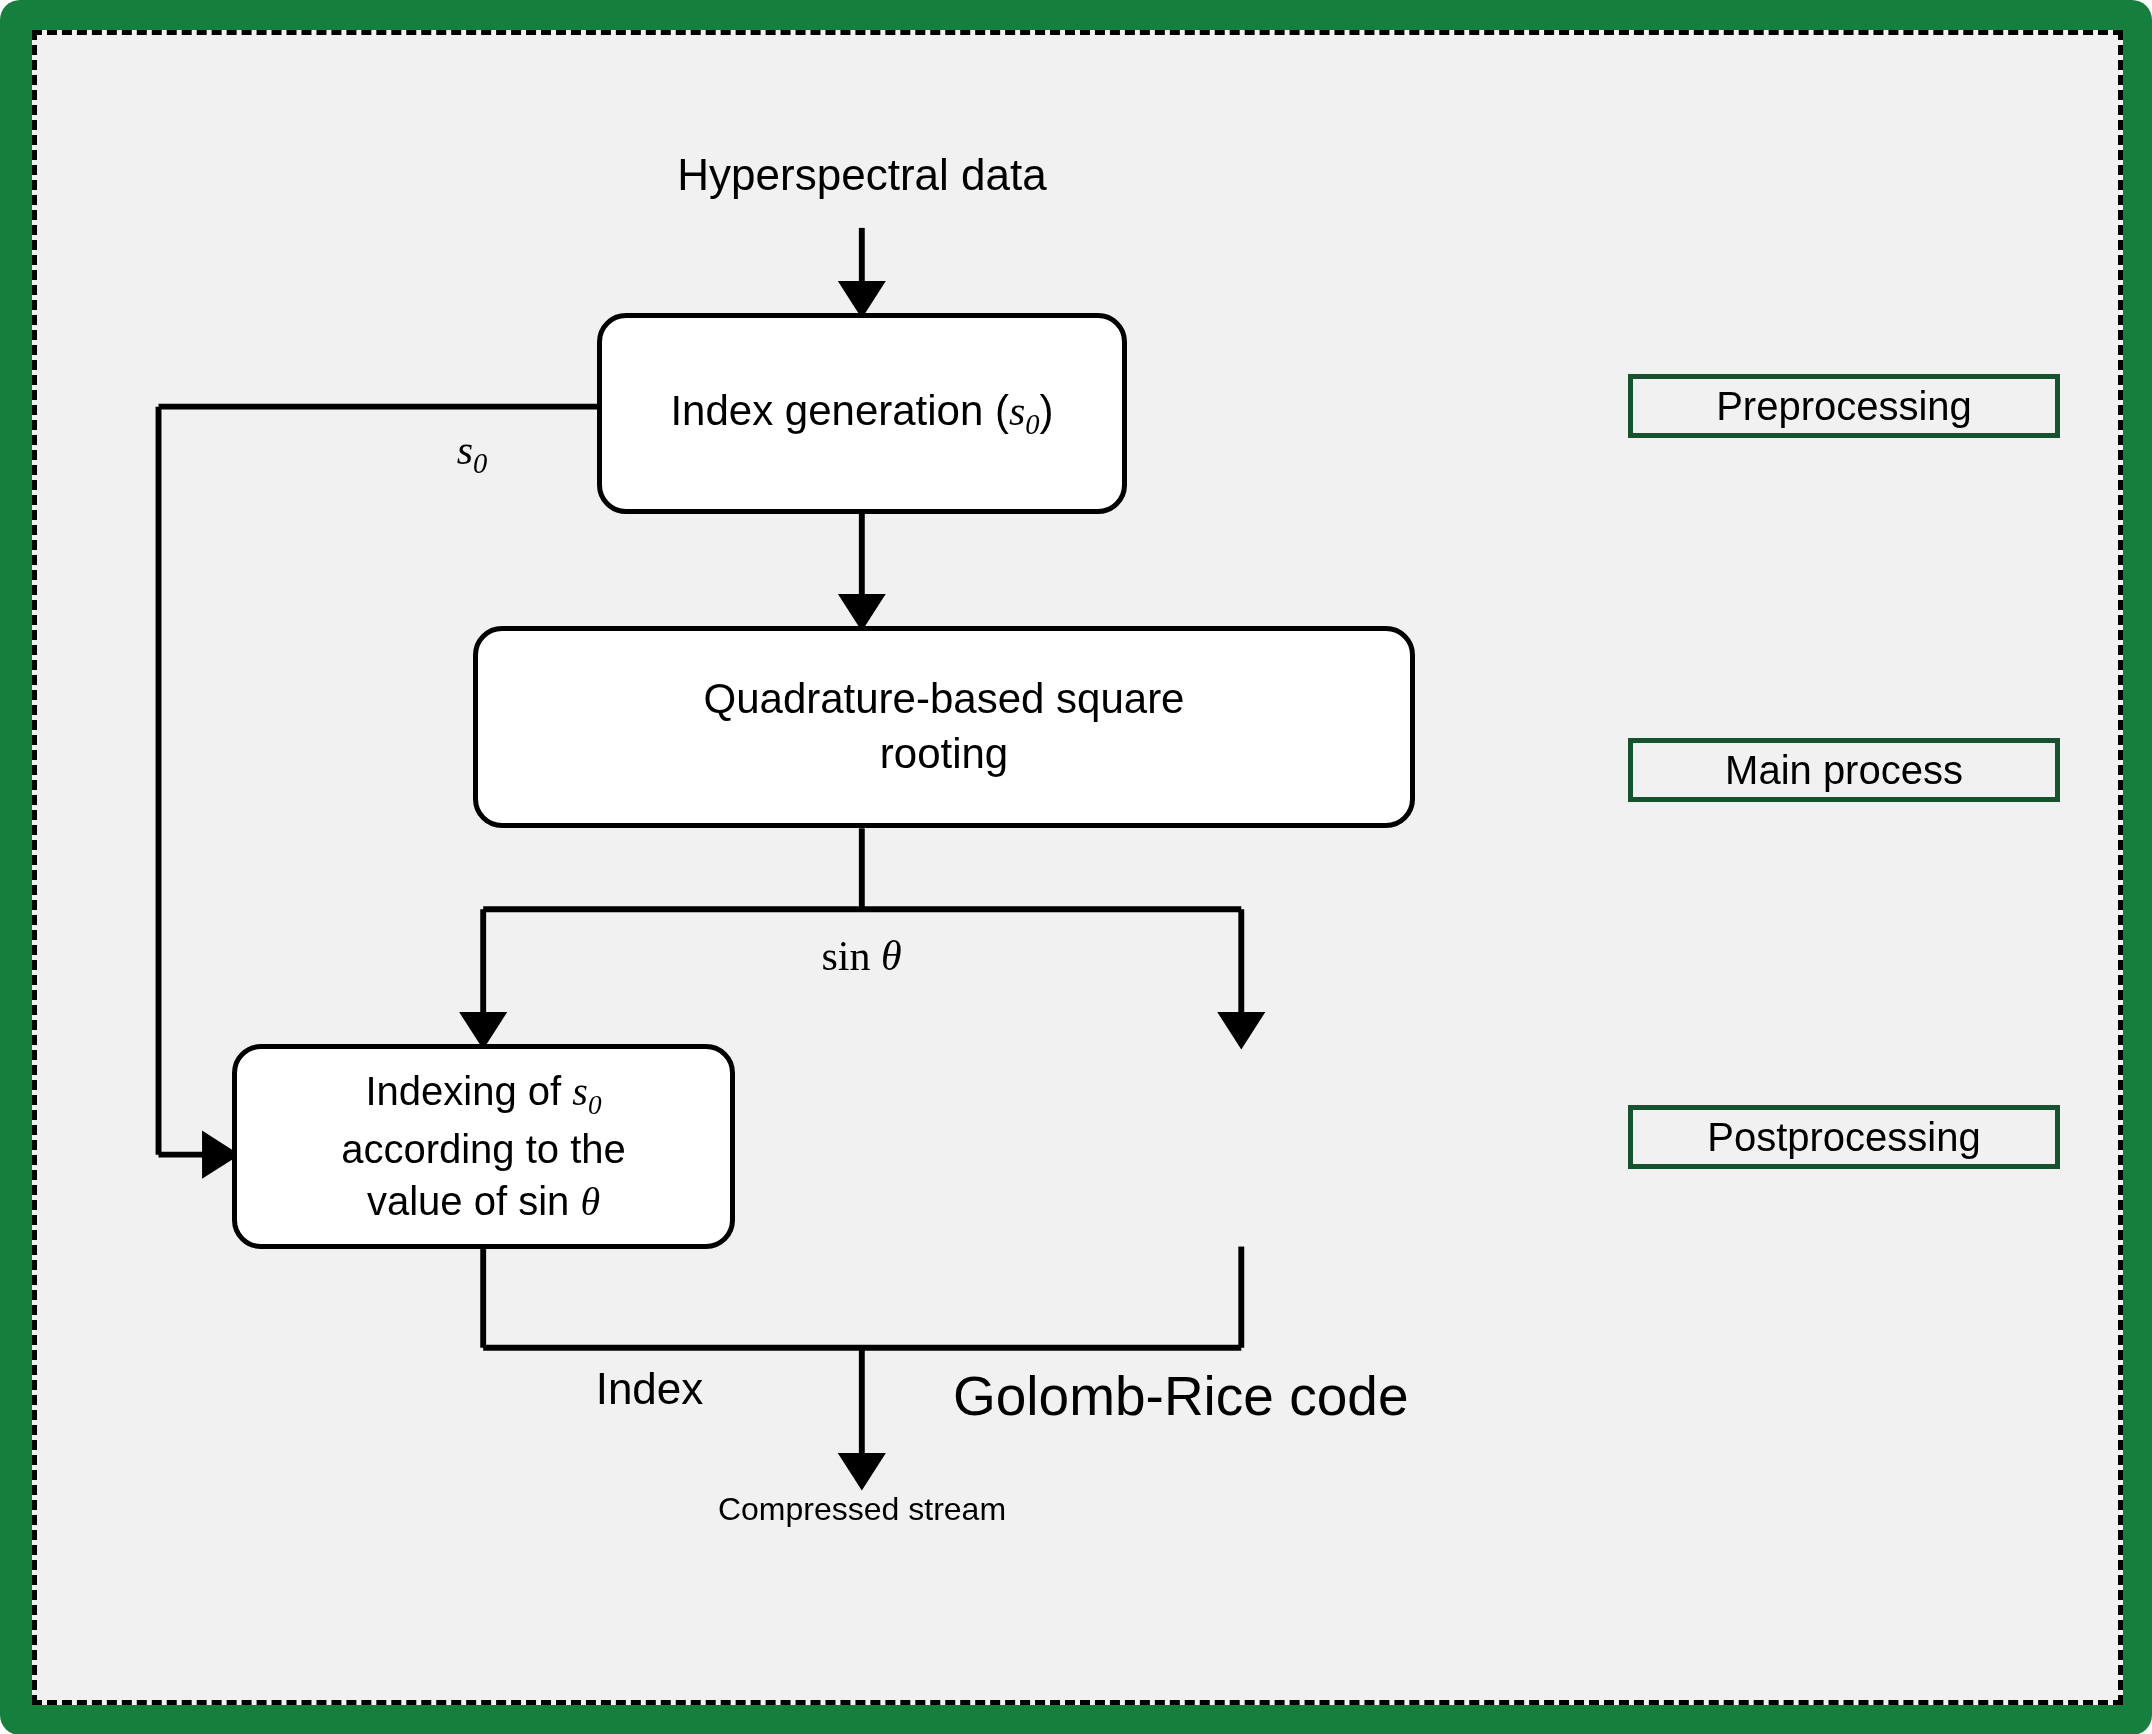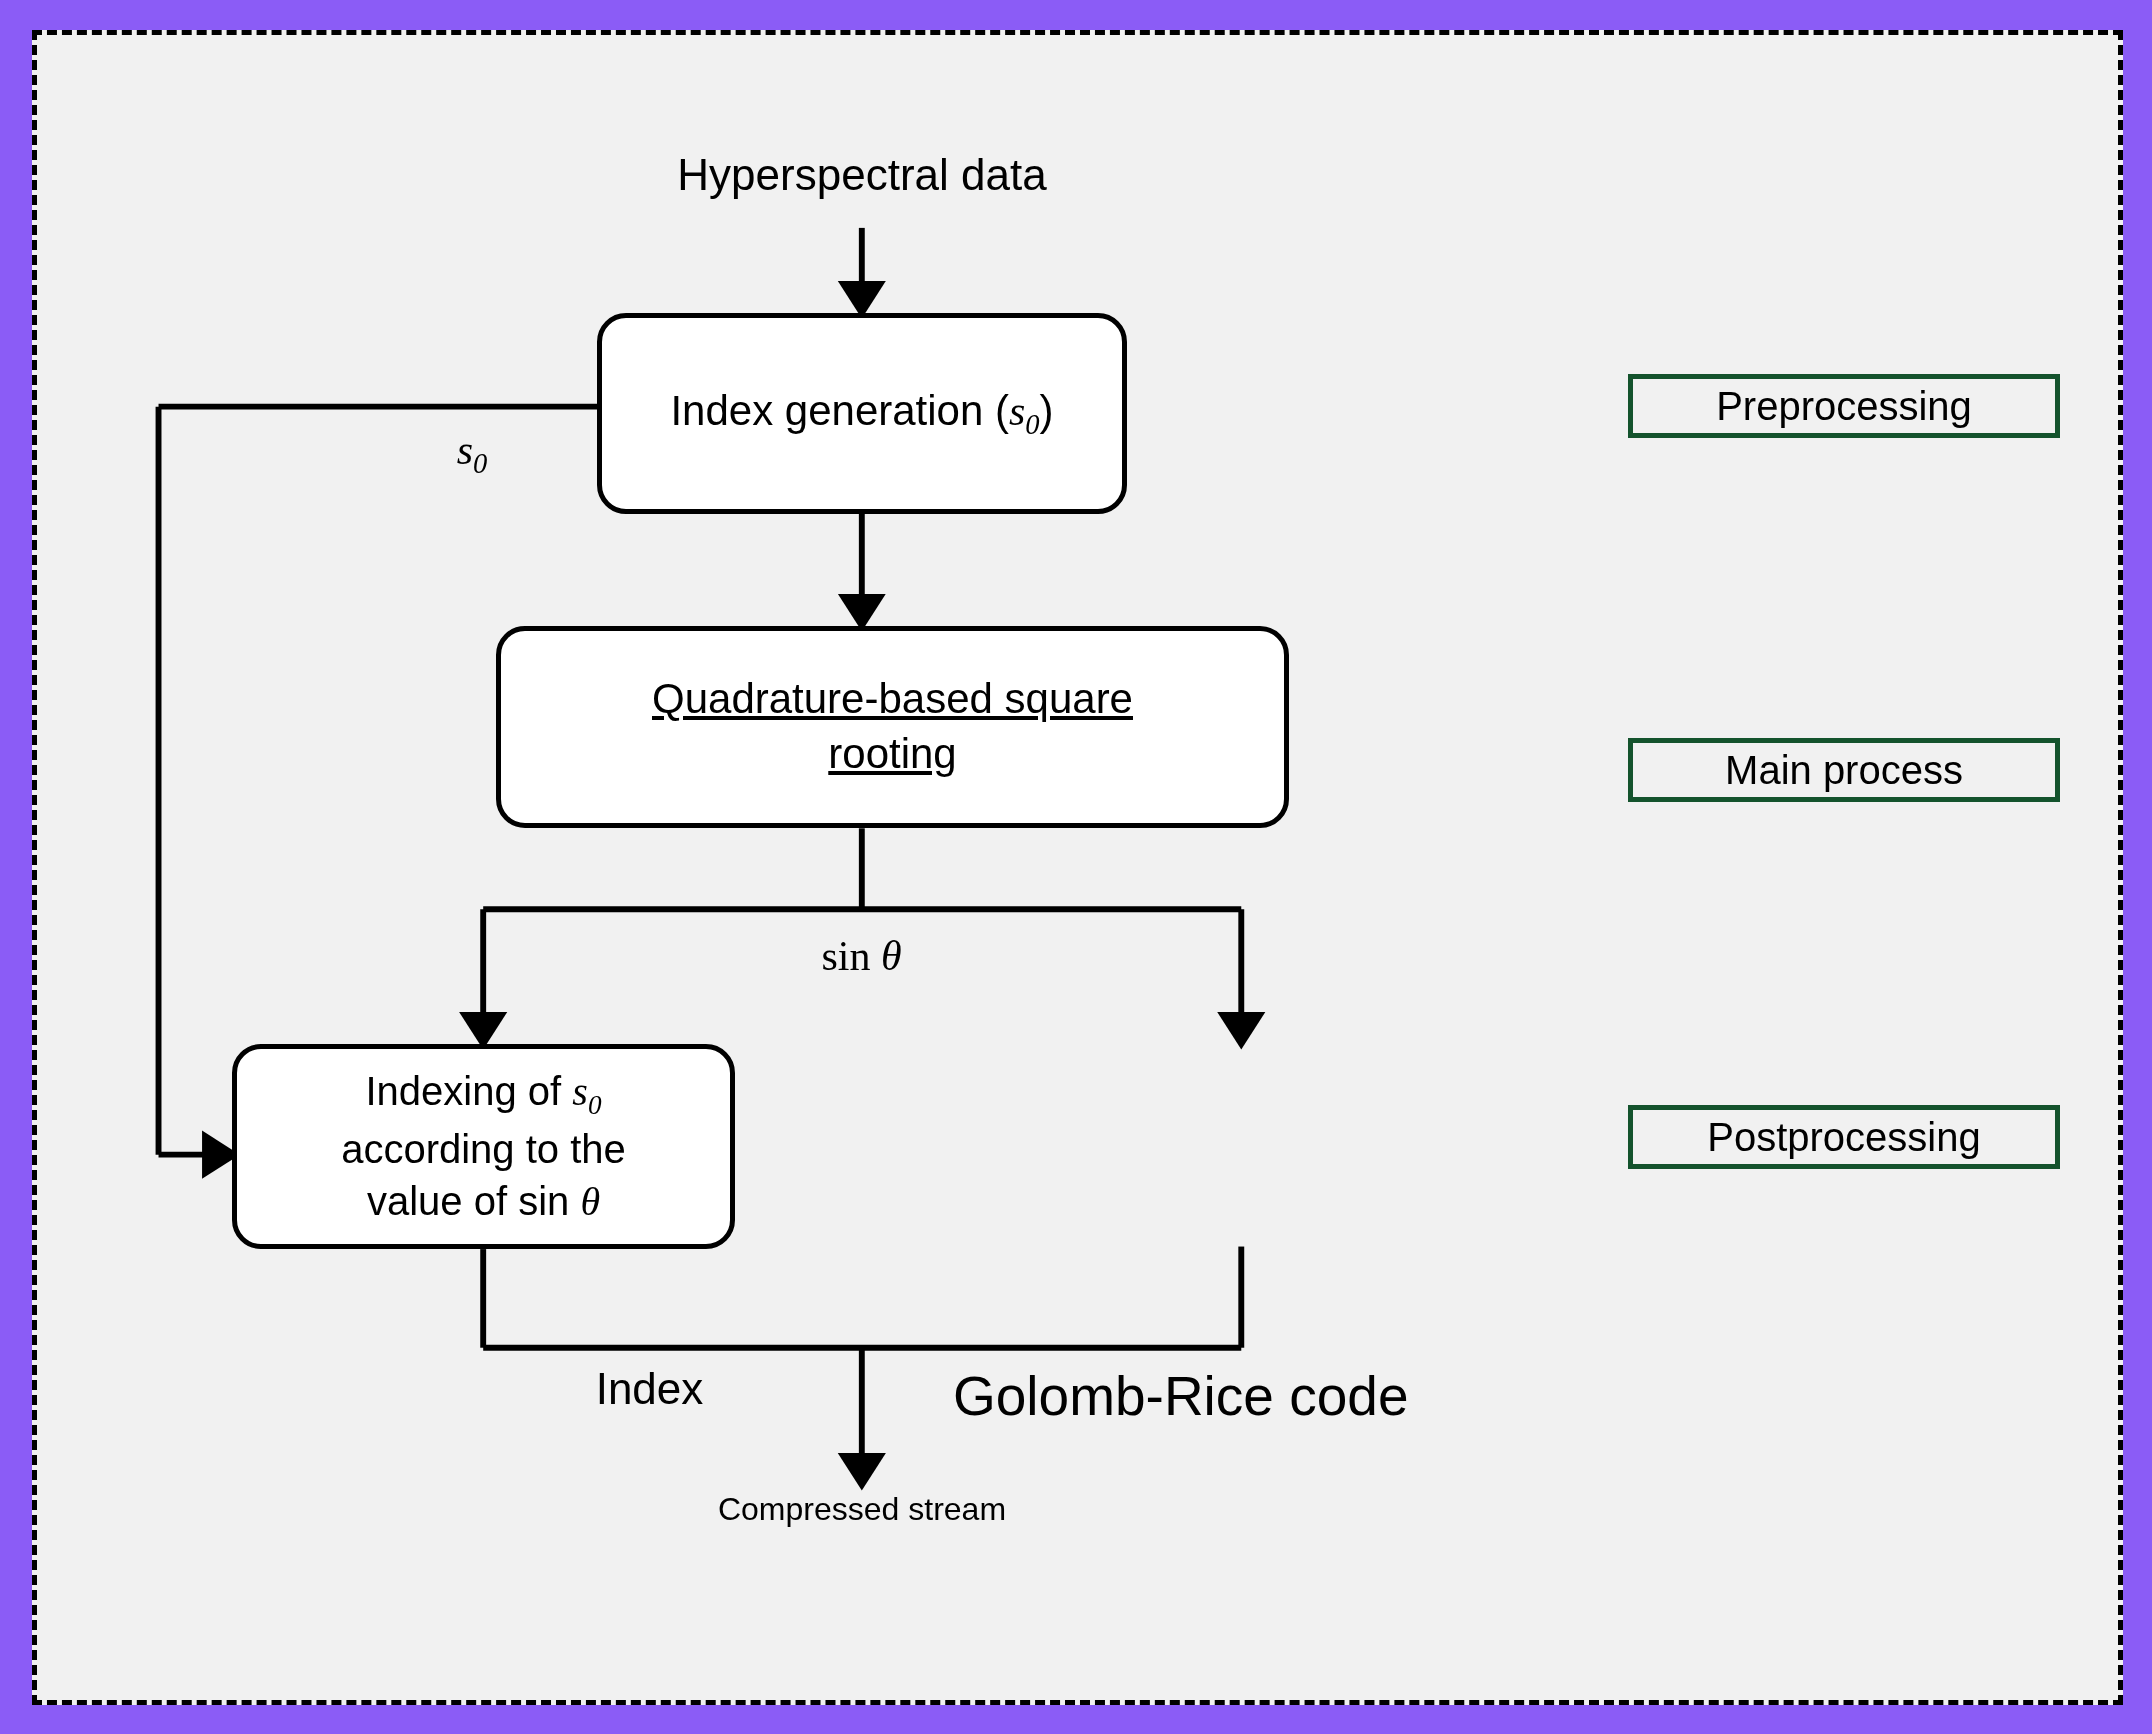--- a/index.html
+++ b/index.html
@@ -4,23 +4,24 @@
 <style>
   html, body {
     margin: 0;
     padding: 0;
     background: #ffffff;
   }
   #canvas {
     position: relative;
     width: 2152px;
     height: 1735px;
-    background: #8b5cf6;
+    background: #15803d;
     font-family: "Liberation Sans", sans-serif;
     overflow: hidden;
+    border-radius: 20px;
   }
   
   .dashed-region {
     position: absolute;
     left: 32px;
     top: 29.5px;
     width: 2091px;
     height: 1675px;
     background: #f1f1f1;
     border: 5.9px dashed #000000;
@@ -118,21 +119,21 @@
       <line x1="188" y1="1369" x2="262" y2="1369" marker-end="url(#arw)"></line>
     </g>
   </svg>
 
   <div class="flabel" style="left:609px; top:150px; width:506px; font-size:44px;">Hyperspectral data</div>
 
   <div class="pbox" style="left:597px; top:313px; width:530px; height:201px; font-size:42px;">
     <span class="txt"><span>Index generation (</span><span class="it mathser">s</span><span class="sub mathser">0</span><span>)</span></span>
   </div>
 
-  <div class="pbox" style="left:496px; top:626px; width:793px; height:202px; font-size:42px;text-decoration:underline;">
+  <div class="pbox" style="left:473px; top:626px; width:942px; height:202px; font-size:42px;">
     <span class="txt"><span>Quadrature-based square</span><br><span>rooting</span></span>
   </div>
 
   <div class="pbox" style="left:232px; top:1044px; width:503px; height:205px; font-size:40px;">
     <span class="txt"><span>Indexing of </span><span class="it mathser">s</span><span class="sub mathser">0</span><br><span>according to the</span><br><span>value of sin </span><span class="it mathser">θ</span></span>
   </div>
 
 
   <div class="flabel" style="left:396px; top:426px; width:152px; font-size:42px;"><span class="it mathser">s</span><span class="sub mathser">0</span></div>
 

